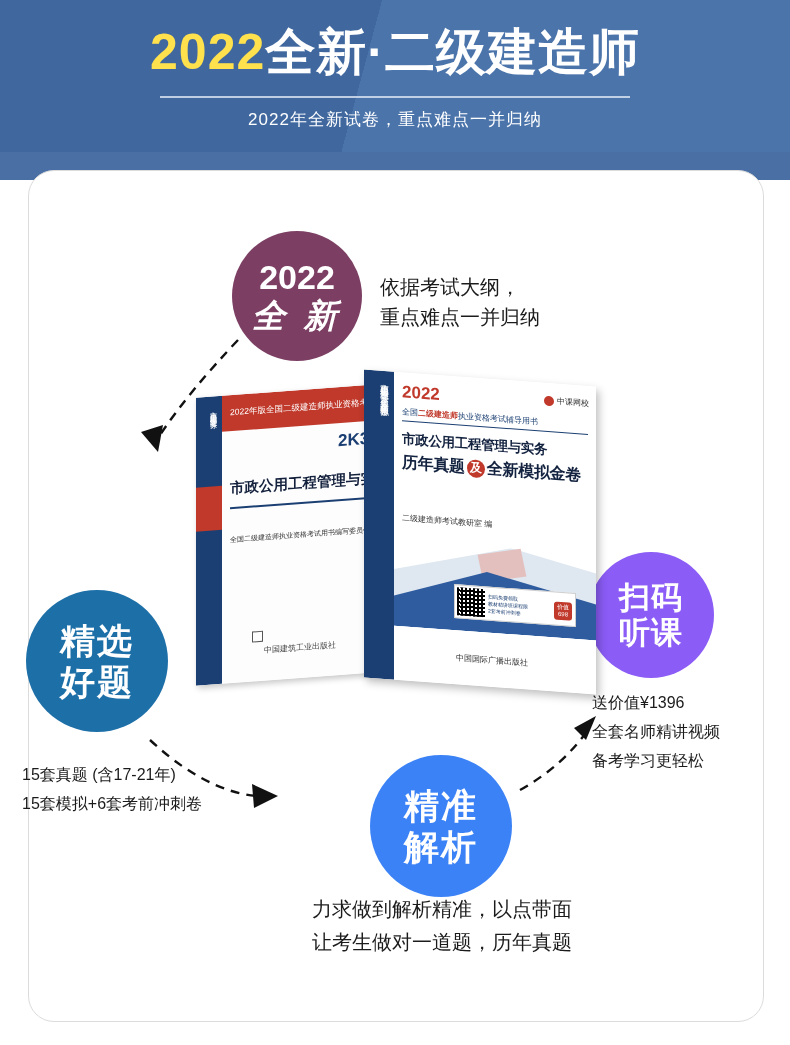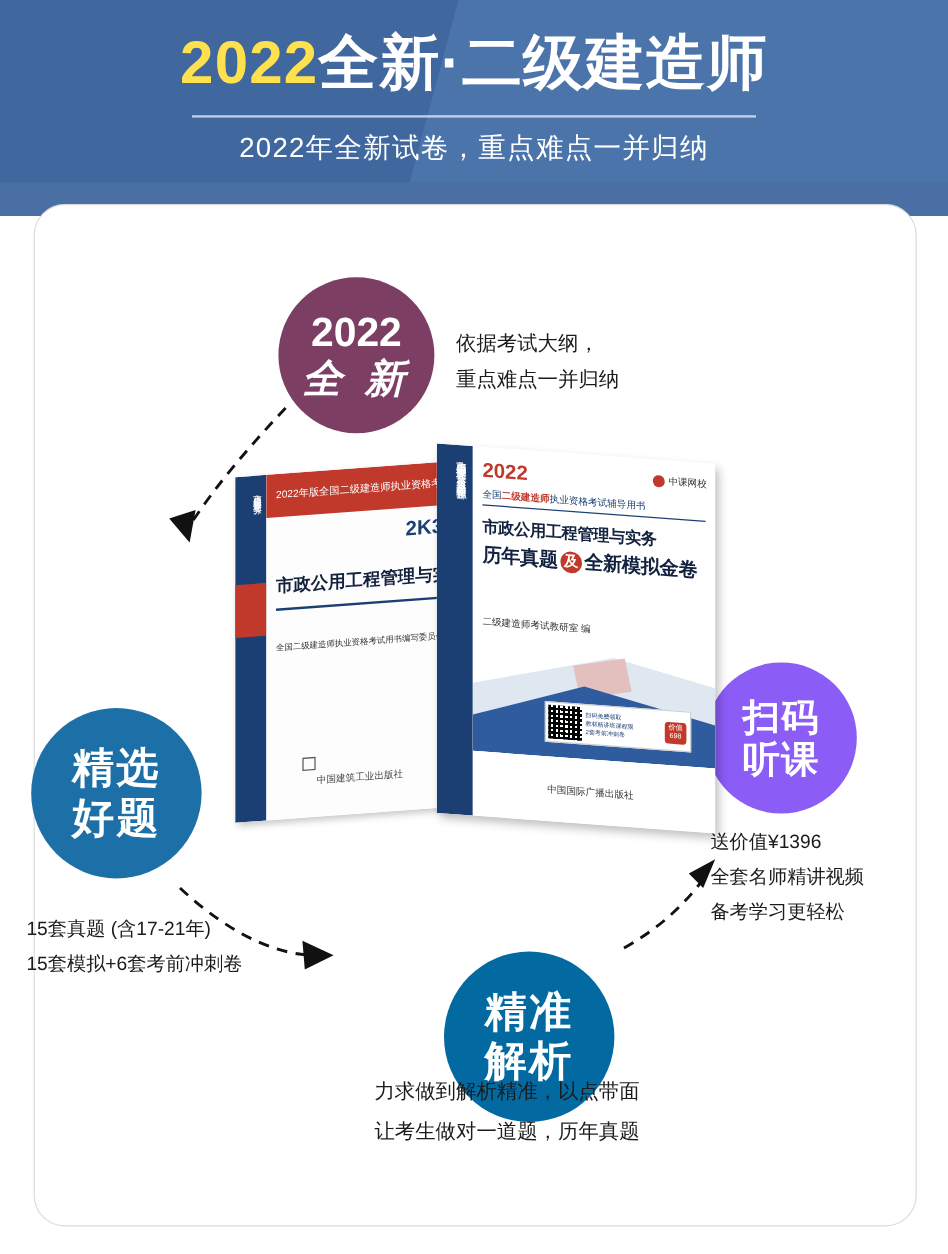--- a/index.html
+++ b/index.html
@@ -59,21 +59,21 @@
     background: #d6e0ee;
     opacity: .85;
   }
   .banner-sub {
     position: absolute;
     left: 0;
     top: 108px;
     width: 790px;
     text-align: center;
     color: #ffffff;
-    font-size: 23px;
+    font-size: 17px;
     letter-spacing: 1px;
     white-space: nowrap;
   }
 
   
   .card {
     position: absolute;
     left: 28px;
     top: 170px;
     width: 734px;
@@ -115,45 +115,45 @@
     height: 142px;
     background: #1d6fa8;
     font-size: 35px;
   }
   .badge-jingxuan .l1,
   .badge-jingxuan .l2 { font-size: 35px; letter-spacing: 2px; }
   .badge-jingxuan .l2 { margin-top: 3px; text-align: right; }
 
   .badge-jingzhun {
     left: 370px;
-    top: 793px;
+    top: 755px;
     width: 142px;
     height: 142px;
-    background: #0369a1;
+    background: #3b82f6;
   }
   .badge-jingzhun .l1,
   .badge-jingzhun .l2 { font-size: 35px; letter-spacing: 2px; }
   .badge-jingzhun .l2 { margin-top: 3px; }
 
   .badge-saoma {
     left: 588px;
     top: 552px;
     width: 126px;
     height: 126px;
     background: #8b5cf6;
   }
   .badge-saoma .l1,
   .badge-saoma .l2 { font-size: 31px; letter-spacing: 1px; }
   .badge-saoma .l2 { margin-top: 2px; }
 
   
   .txt {
     position: absolute;
     color: #1b1b1b;
-    font-size: 17px;
+    font-size: 20px;
     line-height: 30px;
     white-space: nowrap;
   }
   .txt-top { left: 380px; top: 272px; }
   .txt-left { left: 22px; top: 760px; font-size: 16px; line-height: 29px; }
   .txt-right { left: 592px; top: 688px; font-size: 16px; line-height: 29px; }
   .txt-bottom { left: 312px; top: 893px; line-height: 33px; }
 
   
   .arrows {

